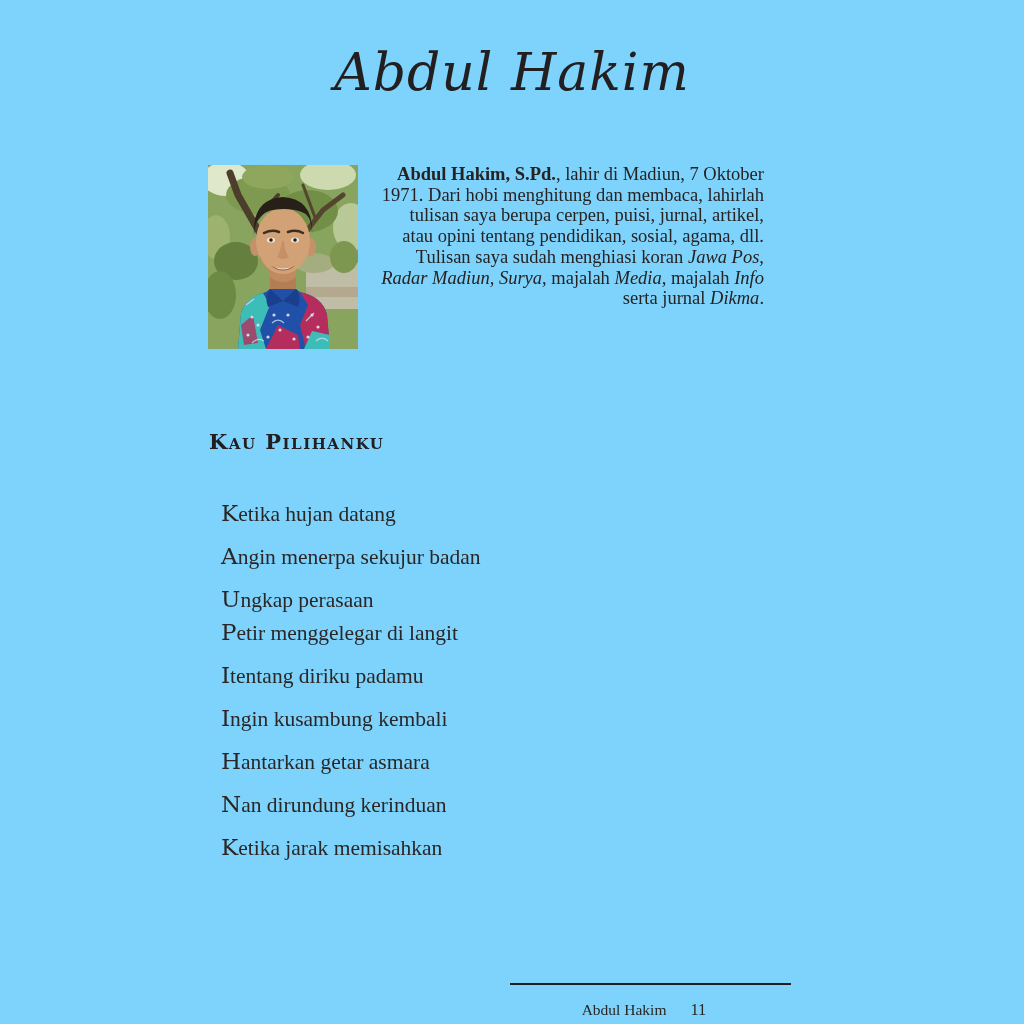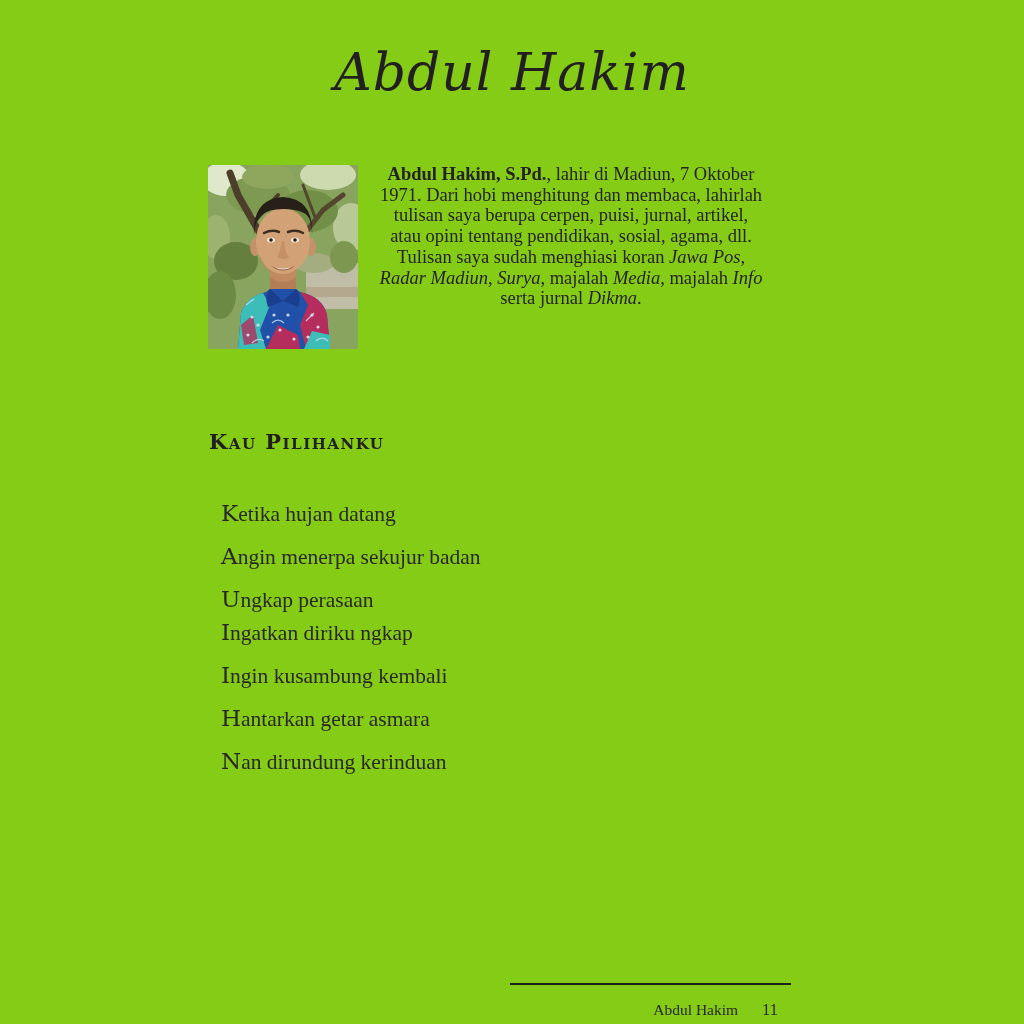--- a/index.html
+++ b/index.html
@@ -2,21 +2,21 @@
 <html><head>
 <meta charset="utf-8">
 <style>
   * { box-sizing: border-box; }
   html, body { margin: 0; padding: 0; background: #ffffff; }
   .page {
     position: relative;
     width: 1024px;
     height: 1024px;
     margin: 0 auto;
-    background: #84cc16;
+    background: #7dd3fc;
     font-family: "Liberation Serif", serif;
     color: #272222;
     overflow: hidden;
   }
   .title {
     position: absolute;
     top: 42px;
     left: 0;
     width: 100%;
     margin: 0;
@@ -37,21 +37,21 @@
   }
   .photo svg { display: block; }
   .bio {
     position: absolute;
     left: 378px;
     top: 164px;
     width: 386px;
     margin: 0;
     font-size: 18.5px;
     line-height: 20.7px;
-    text-align: center;
+    text-align: right;
   }
   .bio .b { font-weight: bold; }
   .bio .i { font-style: italic; }
   .poem-title {
     position: absolute;
     left: 209px;
     top: 429px;
     margin: 0;
     font-family: "DejaVu Serif", serif;
     font-variant: small-caps;
@@ -80,21 +80,21 @@
     top: 983px;
     width: 281px;
     height: 2px;
     background: #1d1d1b;
   }
   .footer-text {
     position: absolute;
     left: 510px;
     top: 1000px;
     width: 268px;
-    text-align: right;
+    text-align: center;
     font-size: 15.5px;
     color: #2b2626;
   }
   .footer-page {
     display: inline-block;
     margin-left: 24px;
     font-size: 16.5px;
   }
 </style>
 </head>
@@ -175,24 +175,26 @@
 
   <h2 class="poem-title">Kau Pilihanku</h2>
 
   <div class="stanza stanza-1">
     <p class="pline"><span class="lead">K</span><span>etika hujan datang</span></p>
     <p class="pline"><span class="lead">A</span><span>ngin menerpa sekujur badan</span></p>
     <p class="pline"><span class="lead">U</span><span>ngkap perasaan</span></p>
   </div>
 
   <div class="stanza stanza-2">
-    <p class="pline"><span class="lead">I</span><span>ngatkan diriku ngkap</span></p>
+    <p class="pline"><span class="lead">P</span><span>etir menggelegar di langit</span></p>
+    <p class="pline"><span class="lead">I</span><span>tentang diriku padamu</span></p>
     <p class="pline"><span class="lead">I</span><span>ngin kusambung kembali</span></p>
     <p class="pline"><span class="lead">H</span><span>antarkan getar asmara</span></p>
     <p class="pline"><span class="lead">N</span><span>an dirundung kerinduan</span></p>
+    <p class="pline"><span class="lead">K</span><span>etika jarak memisahkan</span></p>
   </div>
 
   <div class="footer-rule"></div>
   <div class="footer-text">
     <span>Abdul Hakim</span><span class="footer-page">11</span>
   </div>
 
 </div>
 
 </body></html>

